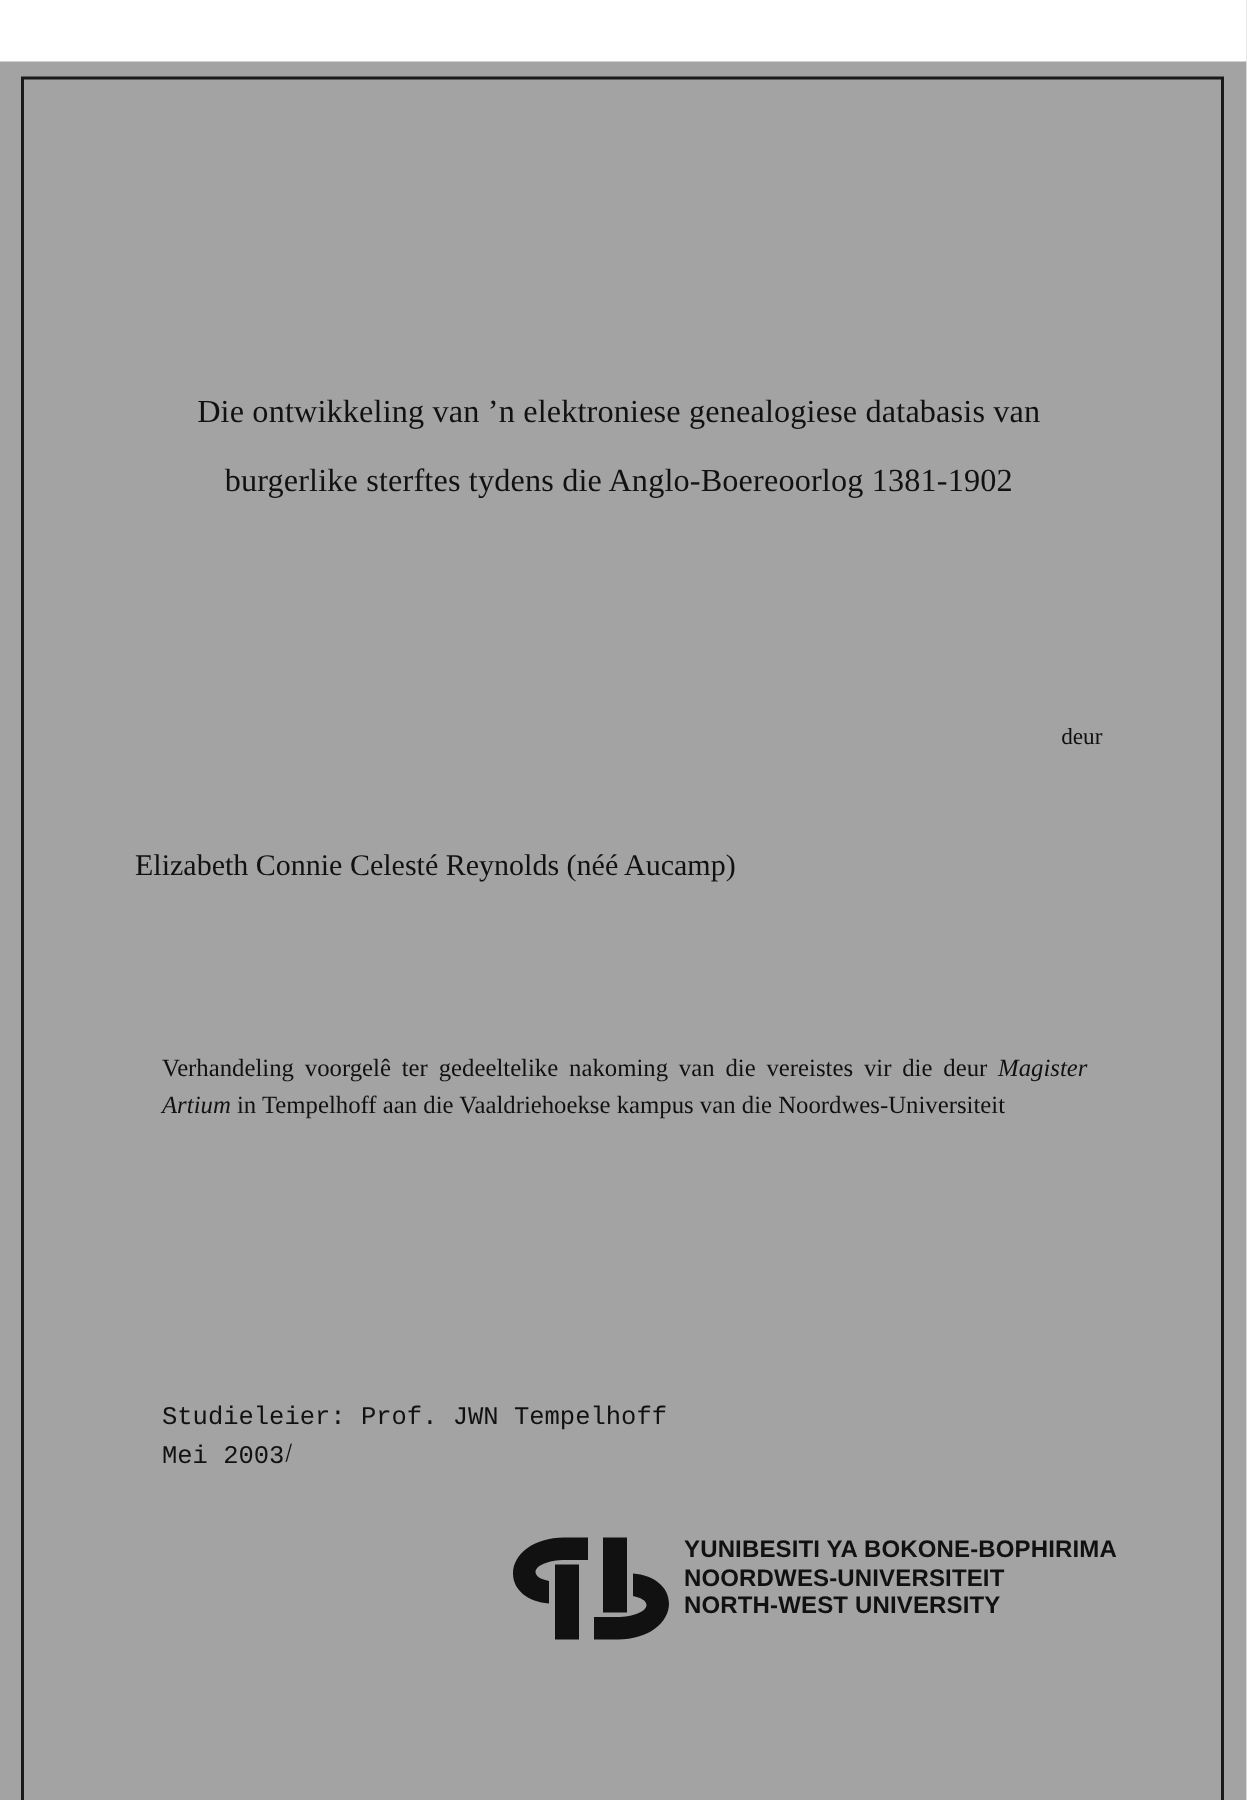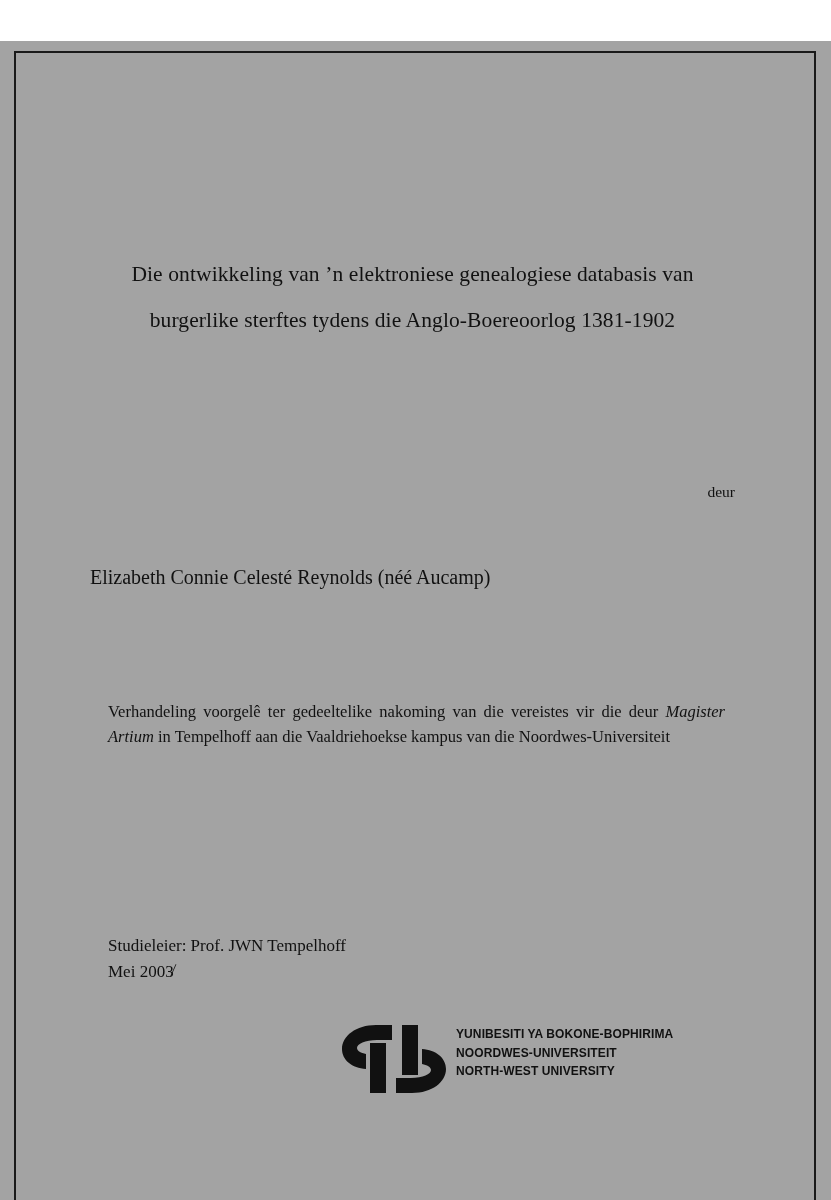--- a/index.html
+++ b/index.html
@@ -88,20 +88,21 @@
     position: absolute;
     left: 18px;
     top: 862px;
     width: 520px;
     font-size: 17px;
     line-height: 26px;
   }
   .supervisor-line, .date-line {
     display: block;
     white-space: nowrap;
+    font-family: Liberation Mono, monospace;
   }
   .date-line {
     position: relative;
   }
   .date-mark {
     display: inline-block;
     transform: translateY(-1px) rotate(-12deg);
     margin-left: -2px;
   }
   
@@ -117,21 +118,21 @@
     left: 90px;
     top: 2px;
     width: 108px;
     height: 72px;
   }
   .logo-text {
     position: absolute;
     left: 206px;
     top: 4px;
     font-family: "Liberation Sans", sans-serif;
-    font-size: 12px;
+    font-size: 16px;
     line-height: 18.5px;
     font-weight: bold;
     letter-spacing: 0.1px;
     color: #111111;
     white-space: nowrap;
   }
   .logo-text span { display: block; }
 </style>
 </head>
 <body>

